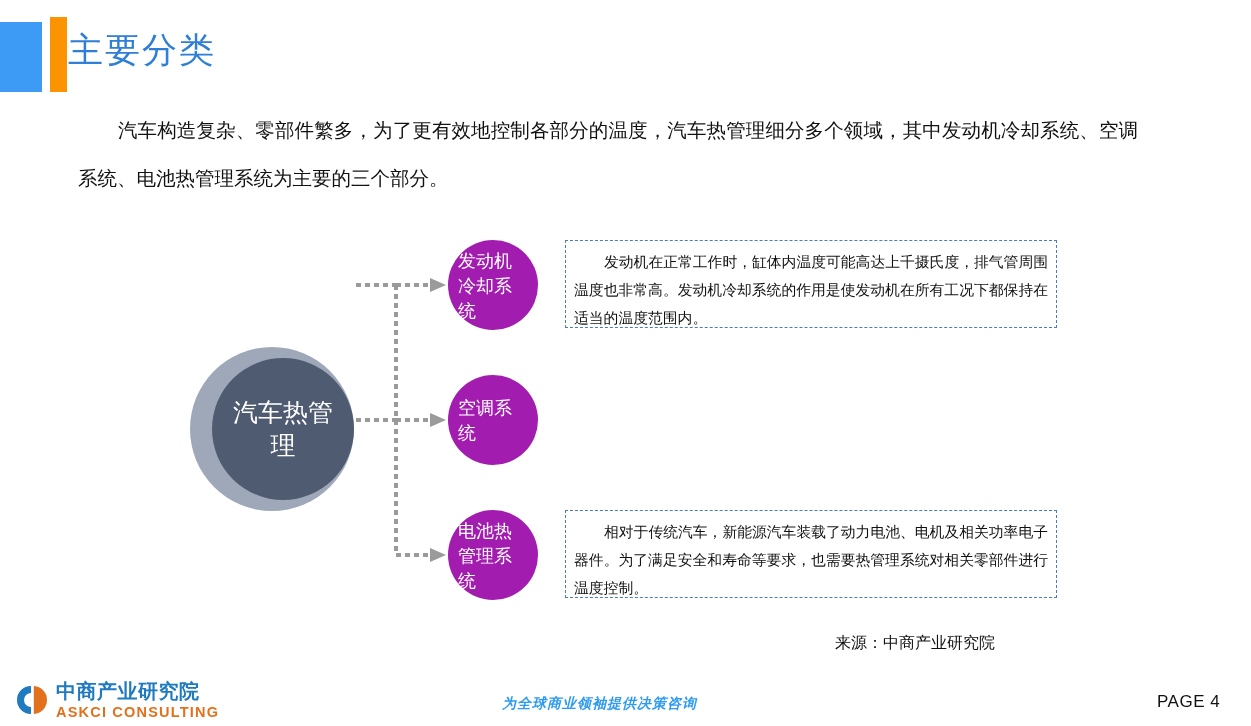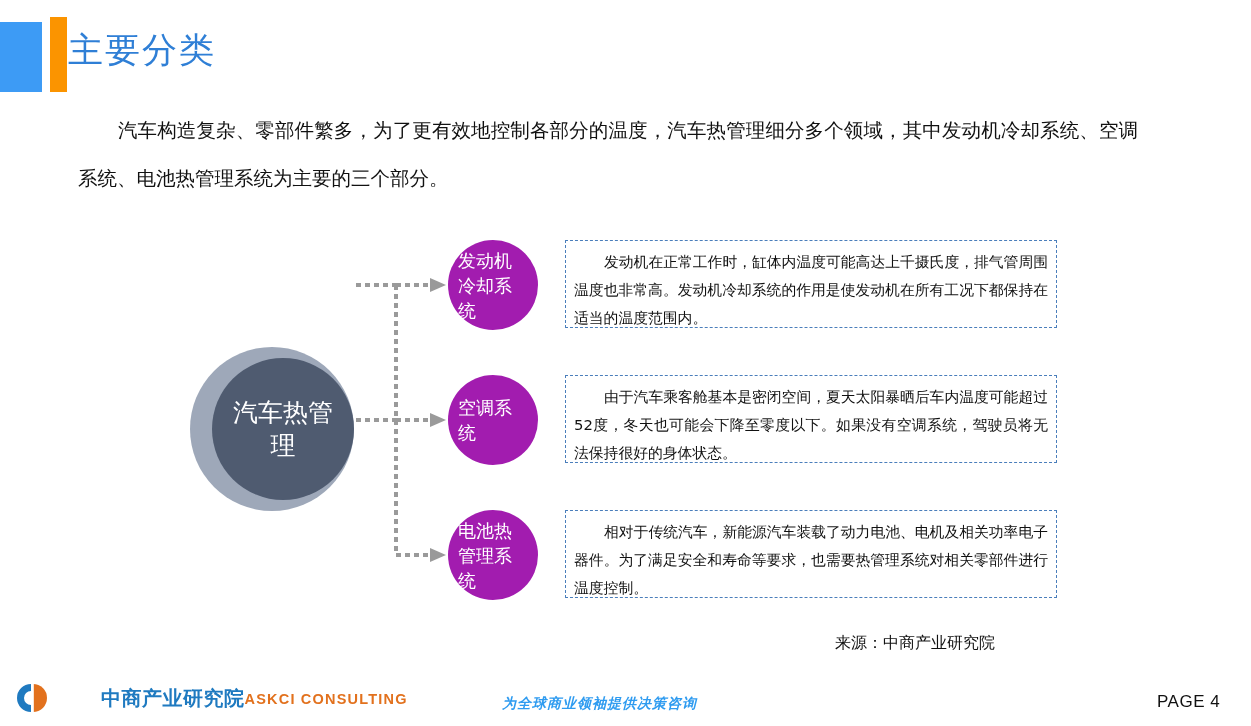--- a/index.html
+++ b/index.html
@@ -158,23 +158,22 @@
   #footer-logo {
     position: absolute;
     left: 12px;
     top: 681px;
     display: flex;
     align-items: center;
     gap: 8px;
   }
   #footer-logo .logo-text {
     display: flex;
-    flex-direction: row;
+    flex-direction: column;
     line-height: 1;
-    margin-left: 45px;
   }
   #footer-logo .logo-cn {
     font-size: 20px;
     font-weight: bold;
     color: #1f7ac0;
     letter-spacing: 0.5px;
   }
   #footer-logo .logo-en {
     font-size: 14.5px;
     font-weight: bold;
@@ -242,21 +241,20 @@
     <div class="leaf-label">发动机冷却系统</div>
   </div>
   <div class="leaf-circle c2 node">
     <div class="leaf-label">空调系统</div>
   </div>
   <div class="leaf-circle c3 node">
     <div class="leaf-label">电池热管理系统</div>
   </div>
 
   <div class="callout b1 node">发动机在正常工作时，缸体内温度可能高达上千摄氏度，排气管周围温度也非常高。发动机冷却系统的作用是使发动机在所有工况下都保持在适当的温度范围内。</div>
-  <div class="callout b2 node">由于汽车乘客舱基本是密闭空间，夏天太阳暴晒后车内温度可能超过52度，冬天也可能会下降至零度以下。如果没有空调系统，驾驶员将无法保持很好的身体状态。</div>
   <div class="callout b3 node">相对于传统汽车，新能源汽车装载了动力电池、电机及相关功率电子器件。为了满足安全和寿命等要求，也需要热管理系统对相关零部件进行温度控制。</div>
 </div>
 
 <div id="source-note">来源：中商产业研究院</div>
 
 <div id="footer-logo">
   <svg width="36" height="34" viewBox="0 0 36 34">
     <path d="M19 3 A14 14 0 1 0 19 31 L19 24 A7 7 0 1 1 19 10 Z" fill="#1f7ac0"></path>
     <path d="M21 3 A14 14 0 0 1 21 31 Z" fill="#e2711d"></path>
     <rect x="20.2" y="3" width="1.6" height="28" fill="#ffffff"></rect>

